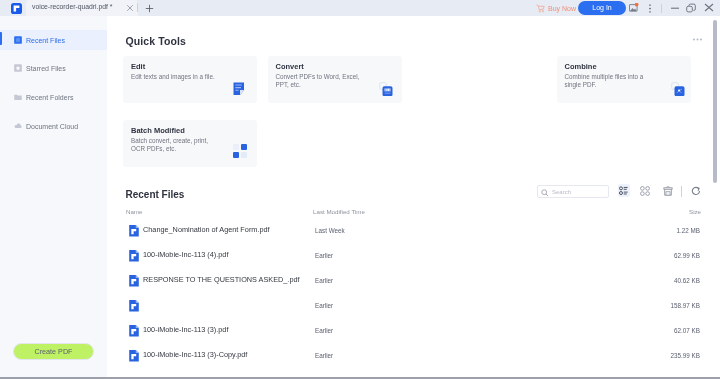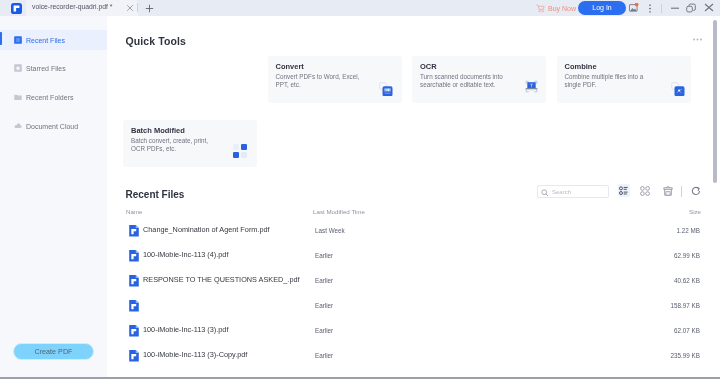--- a/index.html
+++ b/index.html
@@ -32,21 +32,21 @@
   
   .sidebar {
     position: absolute; left: 0; top: 16px; width: 107px; height: 363px;
     background: #f6f8fc;
   }
   .side-item { position: absolute; left: 0; width: 107px; height: 20px; display: flex; align-items: center; padding-left: 13.5px; font-size: 7px; color: #70747f; }
   .side-item .slabel { margin-left: 4.5px; white-space: nowrap; }
   .side-item.active { color: #2b6ef0; background: #eaf0fd; }
   .side-item.active::before { content: ""; position: absolute; left: 0; top: 2px; width: 2px; height: 13px; background: #2b6ef0; border-radius: 0 1px 1px 0; }
   .btn-open { position: absolute; left: 13px; top: 305px; width: 81px; height: 17px; border-radius: 9px; background: #2f74f0; color: #fff; font-size: 7.2px; text-align: center; line-height: 17px; }
-  .btn-create { position: absolute; left: 13px; top: 327px; width: 81px; height: 17px; border-radius: 9px; background: #7dd3fc; border: 1px solid #e3e6ee; color: #5b6070; font-size: 7.2px; text-align: center; line-height: 15px; }
+  .btn-create { position: absolute; left: 13px; top: 327px; width: 81px; height: 17px; border-radius: 9px; background: #bef264; border: 1px solid #e3e6ee; color: #5b6070; font-size: 7.2px; text-align: center; line-height: 15px; }
 
   
   .main { position: absolute; left: 107px; top: 16px; width: 613px; height: 363px; background: #fff; }
   .qt-title { position: absolute; left: 18.5px; top: 18.5px; font-size: 10.5px; font-weight: bold; color: #2f3340; letter-spacing: 0.1px; }
   .qt-more { position: absolute; left: 586px; top: 22px; }
   .card { position: absolute; background: #f6f8fa; border-radius: 3px; }
   .card-t { position: absolute; left: 8px; top: 6px; font-size: 7.5px; font-weight: bold; color: #2f3340; white-space: nowrap; }
   .card-d { position: absolute; left: 8px; top: 16.5px; font-size: 6.3px; color: #70747f; line-height: 8.6px; }
   .card-ico { position: absolute; right: 13px; bottom: 8px; }
   .rf-title { position: absolute; left: 18.5px; top: 172.5px; font-size: 10px; font-weight: bold; color: #2f3340; }
@@ -163,48 +163,46 @@
 <div class="main">
   <div class="qt-title">Quick Tools</div>
   <div class="qt-more">
       <svg width="9" height="3" viewBox="0 0 9 3">
         <circle cx="1" cy="1.5" r="1" fill="#b4b9c4"></circle>
         <circle cx="4.5" cy="1.5" r="1" fill="#b4b9c4"></circle>
         <circle cx="8" cy="1.5" r="1" fill="#b4b9c4"></circle>
       </svg>
     </div>
 
+  <div class="card" style="left:16px;top:40px;width:134px;height:47px">
+    <div class="card-t">Edit</div>
+    <div class="card-d"><span>Edit texts and images in a file.</span></div>
+    <div class="card-ico">
+      <svg width="11.5" height="13.5" viewBox="0 0 11.5 13.5">
+          <path d="M0.5 0.5h10.5v7.6l-4 5.1H0.5z" fill="#2a63e0"></path>
+          <path d="M11 8.1h-4v5.1z" fill="#d9e4fb"></path>
+          <path d="M2.4 3h6.3M2.4 5.6h5.6M2.4 8.2h3.2" stroke="#9ab7f4" stroke-width="1.1"></path>
+        </svg>
+    </div>
+  </div>
 
   <div class="card" style="left:160.5px;top:40px;width:134px;height:47px">
     <div class="card-t">Convert</div>
     <div class="card-d"><span>Convert PDFs to Word, Excel,</span><br><span>PPT, etc.</span></div>
     <div class="card-ico" style="right:9px;bottom:7px">
       <svg width="14" height="14" viewBox="0 0 14 14">
           <rect x="0.7" y="0.7" width="6.6" height="6.6" rx="1.4" fill="none" stroke="#dbe2ef" stroke-width="0.9"></rect>
           <rect x="3.5" y="4.2" width="10" height="10" rx="1.8" fill="#2a63e0"></rect>
           <rect x="5.2" y="6.2" width="6.6" height="3.4" rx="0.5" fill="#8fb0f1"></rect>
           <path d="M6.6 7.9h3.2M9 6.9l1.3 1-1.3 1" stroke="#ffffff" stroke-width="0.85" fill="none"></path>
           <path d="M5.7 11.2h5.6" stroke="#6d95ec" stroke-width="1.2"></path>
         </svg>
     </div>
   </div>
 
-  <div class="card" style="left:305px;top:40px;width:134px;height:47px">
-    <div class="card-t">OCR</div>
-    <div class="card-d"><span>Turn scanned documents into</span><br><span>searchable or editable text.</span></div>
-    <div class="card-ico" style="right:6px;bottom:8px">
-      <svg width="17" height="17" viewBox="0 0 17 17">
-          <path d="M3.2 5.4V3.2h2.2M11.6 3.2h2.2v2.2M3.2 11.6v2.2h2.2M13.8 11.6v2.2h-2.2" stroke="#b5cdf4" stroke-width="1.1" fill="none" stroke-linecap="round" stroke-linejoin="round"></path>
-          <rect x="4.3" y="4.2" width="8.4" height="6.3" fill="#2a63e0"></rect>
-          <path d="M6.8 6.2h3.4M8.5 6.2v3.2" stroke="#a6c3f6" stroke-width="0.8"></path>
-          <path d="M2.6 10.8h11.8" stroke="#6e737f" stroke-width="1"></path>
-          <path d="M5.8 11.6h5.4v1.1H5.8z" fill="#e4e7ee"></path>
-        </svg>
-    </div>
-  </div>
 
   <div class="card" style="left:449.5px;top:40px;width:134px;height:47px">
     <div class="card-t">Combine</div>
     <div class="card-d"><span>Combine multiple files into a</span><br><span>single PDF.</span></div>
     <div class="card-ico" style="right:6px;bottom:7px">
       <svg width="14" height="14" viewBox="0 0 14 14">
           <rect x="0.7" y="0.7" width="6.6" height="6.6" rx="1.4" fill="none" stroke="#dbe2ef" stroke-width="0.9"></rect>
           <rect x="3.5" y="4.2" width="10" height="10" rx="1.8" fill="#2a63e0"></rect>
           <path d="M8.1 8.5 L11 7.1M8.1 8.5 L5.9 11M8.1 8.5 L10.6 11.2" stroke="#7ba0ee" stroke-width="0.9"></path>
           <circle cx="8.1" cy="8.5" r="1.1" fill="#ffffff"></circle>

